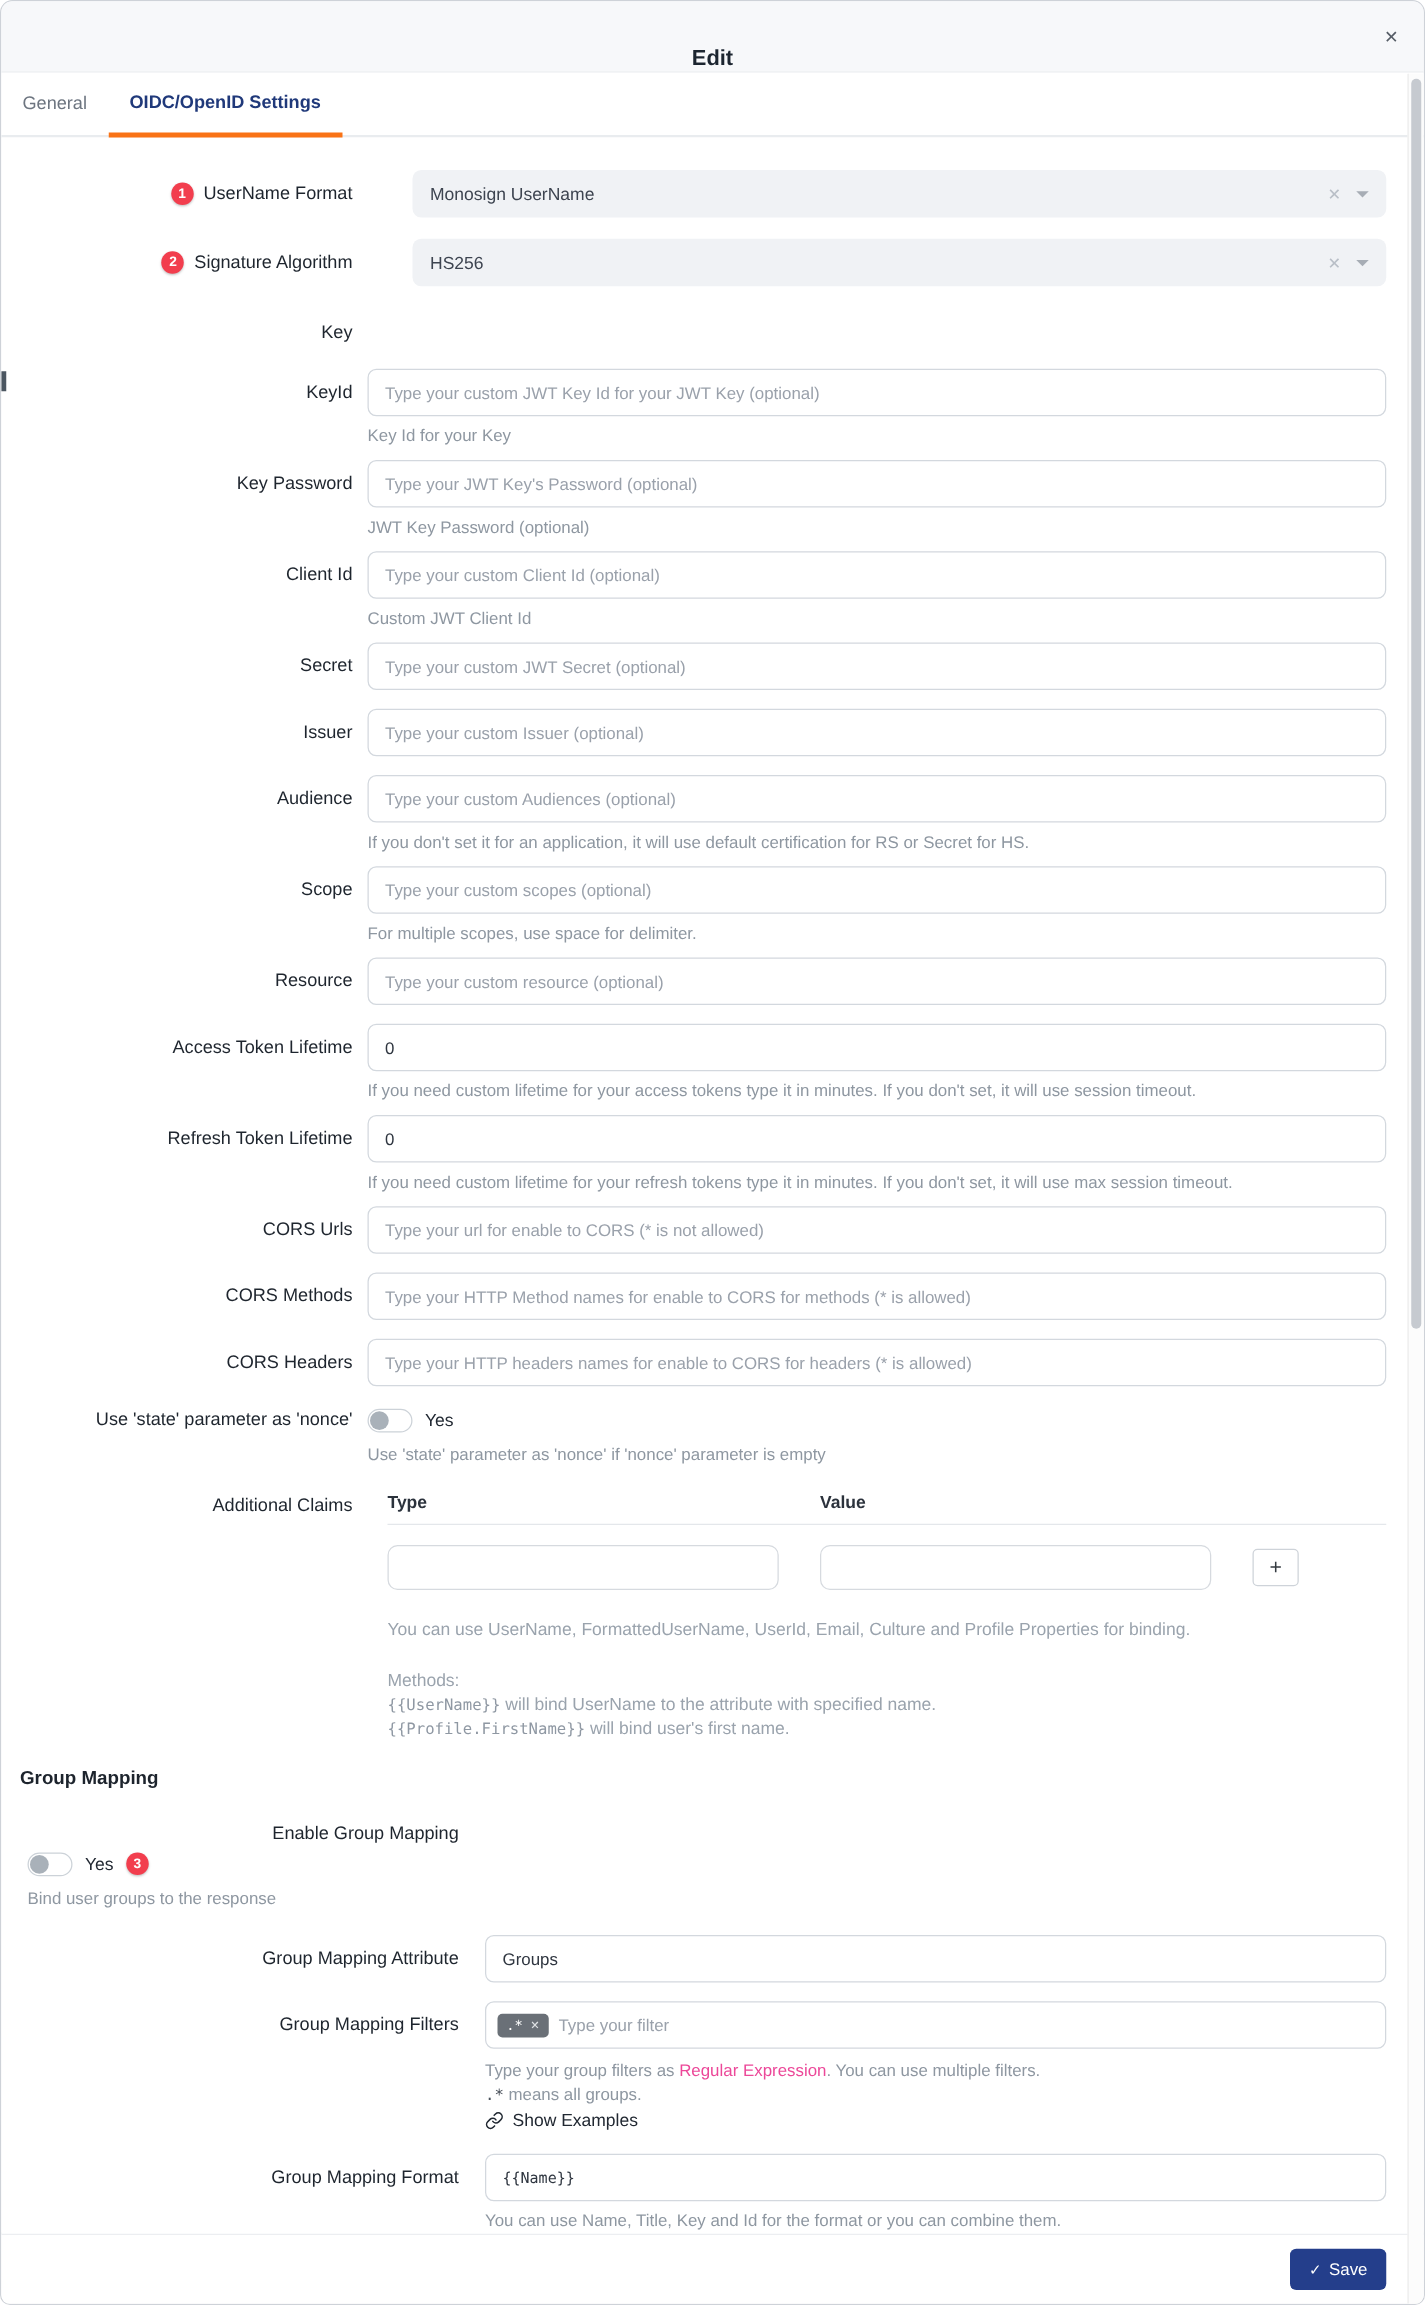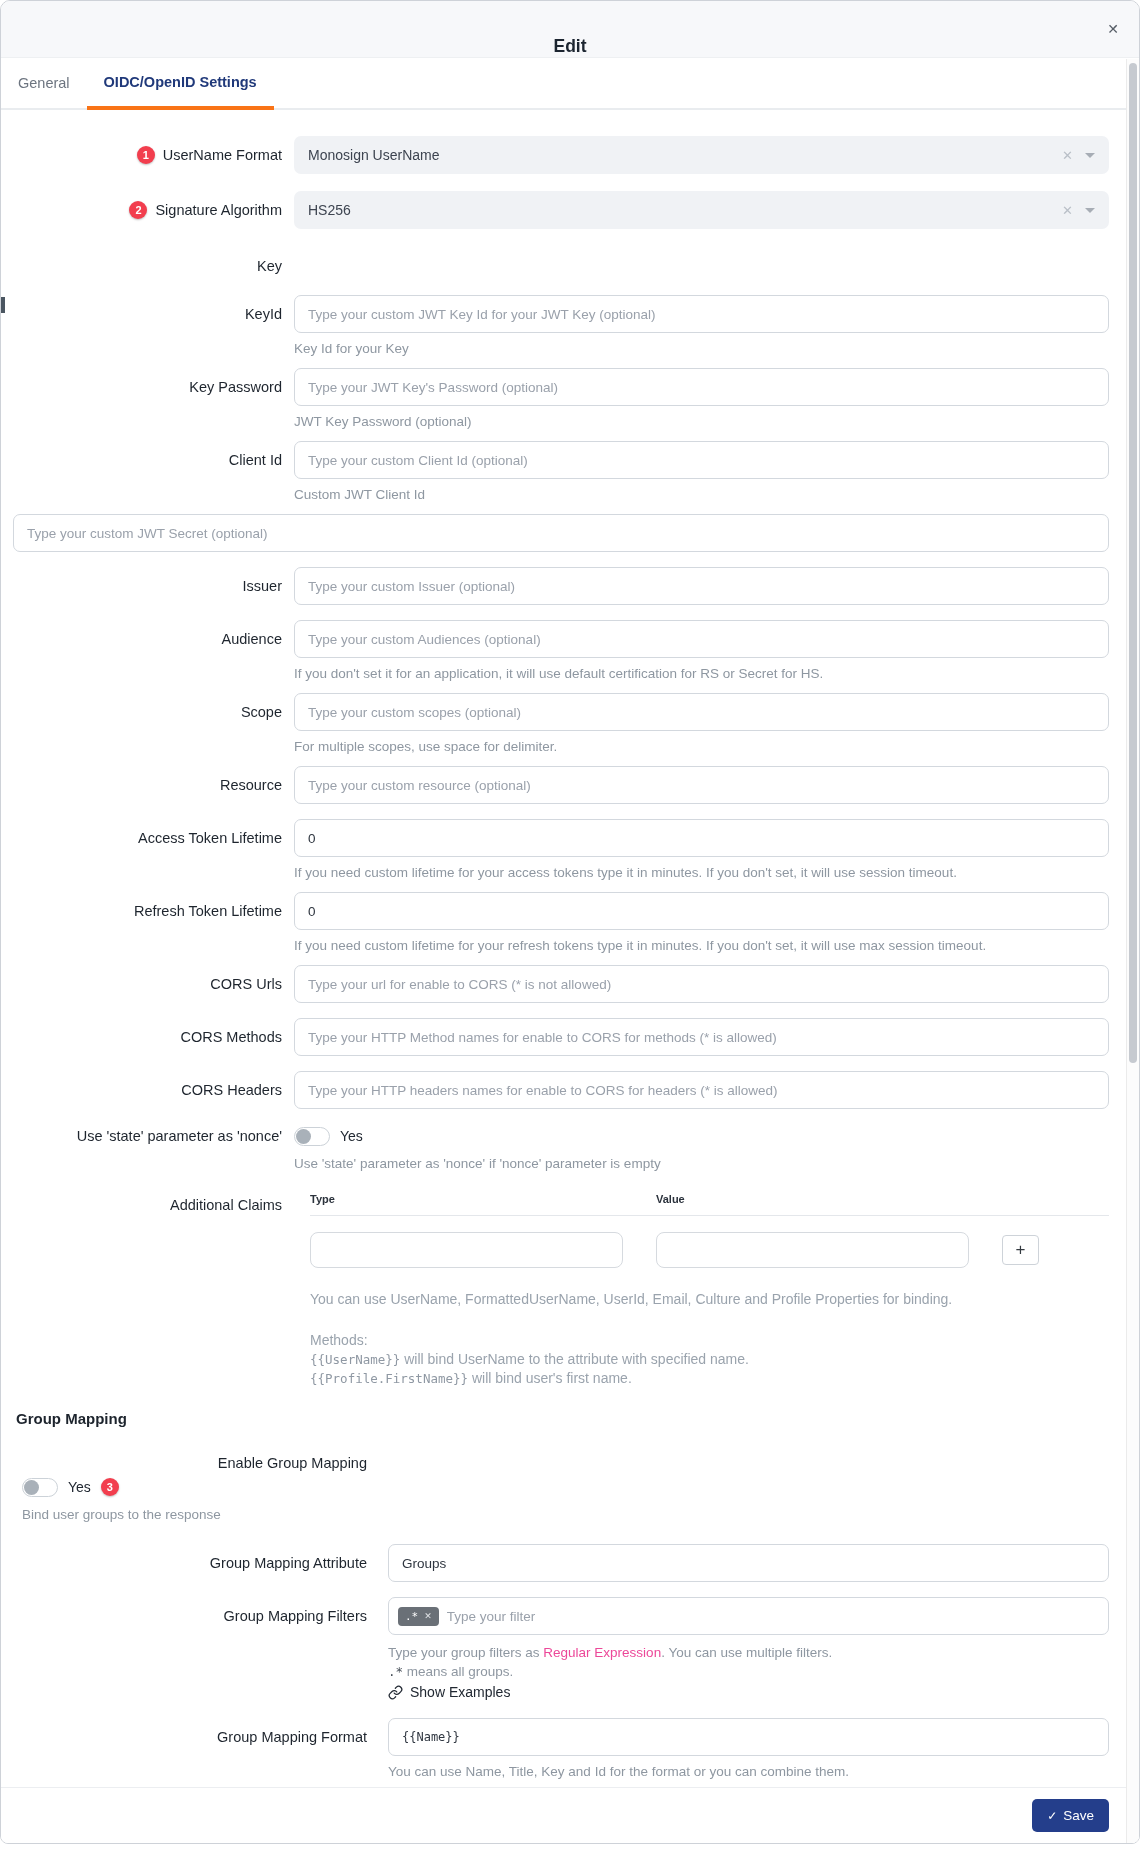--- a/index.html
+++ b/index.html
@@ -63,21 +63,21 @@
 
   .num-badge {
     width: 18px; height: 18px; min-width:18px; border-radius: 50%;
     background: #f23e4e; color: #fff; font-size: 11px; font-weight: 700;
     display: inline-flex; align-items: center; justify-content: center;
     box-shadow: 0 1px 2px rgba(0,0,0,.25);
   }
 
   .select {
     height: 38px; background: #f0f2f5; border-radius: 7px;
-    display: flex; align-items: center; padding: 0 14px; cursor: pointer;
+    display: flex; align-items: center; padding: 0 14px; cursor: pointer; margin-left: 36px;
   }
   .select-value { flex: 1; font-size: 14px; color: #3d4450; }
   .select-clear { font-size: 13px; color: #b9bfc7; margin-right: 12px; cursor: pointer; }
   .select-caret {
     width: 0; height: 0; border-left: 5px solid transparent; border-right: 5px solid transparent;
     border-top: 5px solid #a7adb5; cursor: pointer;
   }
 
   input.text-input {
     width: 100%; height: 38px; border: 1px solid #d3d8de; border-radius: 7px;
@@ -100,21 +100,21 @@
   .toggle .knob {
     position: absolute; left: 1px; top: 1px; width: 15px; height: 15px;
     border-radius: 50%; background: #a9b1b9;
   }
   .toggle-text { font-size: 14px; color: #212832; }
 
   
   .claims { padding-left: 16px; }
   .claims-headers { display: flex; }
   .claims-col1 { width: 346px; }
-  .claims-header { font-size: 11px; font-weight: 700; color: #2b323c; }
+  .claims-header { font-size: 14px; font-weight: 700; color: #2b323c; }
   .claims-divider { height: 1px; background: #e4e7eb; margin-top: 10px; }
   .claims-inputs { display: flex; align-items: center; margin-top: 16px; }
   input.claim-input {
     width: 313px; height: 36px; border: 1px solid #d6dadf; border-radius: 8px;
     padding: 0 10px; font-size: 13.5px; color:#2f3640; outline: none;
     font-family: "Liberation Sans", sans-serif;
   }
   .gap33 { width: 33px; flex: none; }
   .claims-add {
     width: 37px; height: 30px; border: 1px solid #ced3d9; border-radius: 4px;
@@ -239,20 +239,21 @@
 
     <div class="row mb-hint">
       <div class="row-label">Client Id</div>
       <div class="row-control">
         <input class="text-input" placeholder="Type your custom Client Id (optional)" style="">
         <div class="hint">Custom JWT Client Id</div>
       </div>
     </div>
 
     <div class="row mb-plain">
+      <div class="row-label">Secret</div>
       <div class="row-control">
         <input class="text-input" placeholder="Type your custom JWT Secret (optional)" style="">
       </div>
     </div>
 
     <div class="row mb-plain">
       <div class="row-label">Issuer</div>
       <div class="row-control">
         <input class="text-input" placeholder="Type your custom Issuer (optional)" style="">
       </div>

